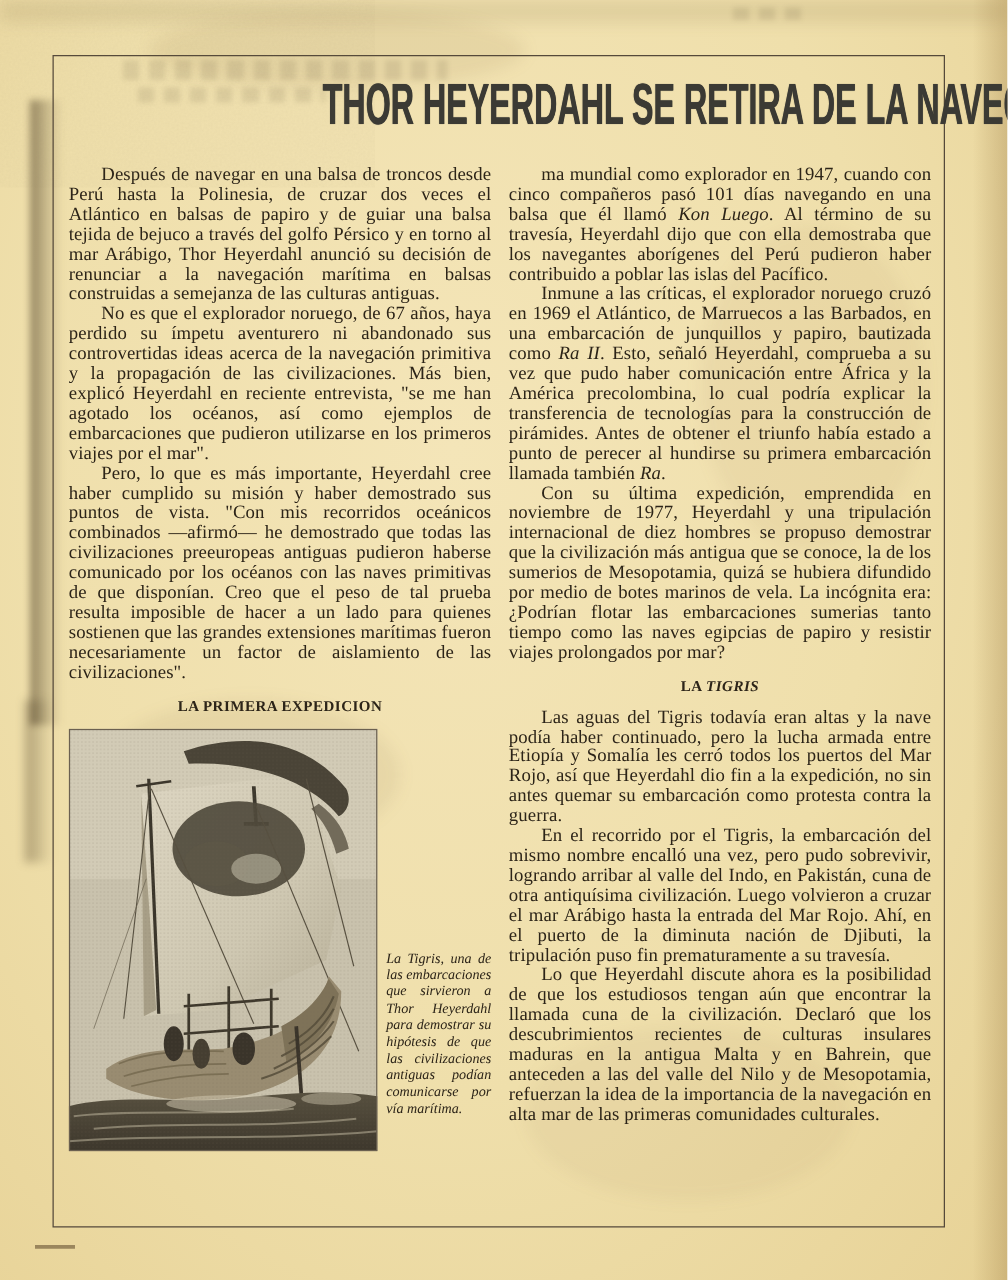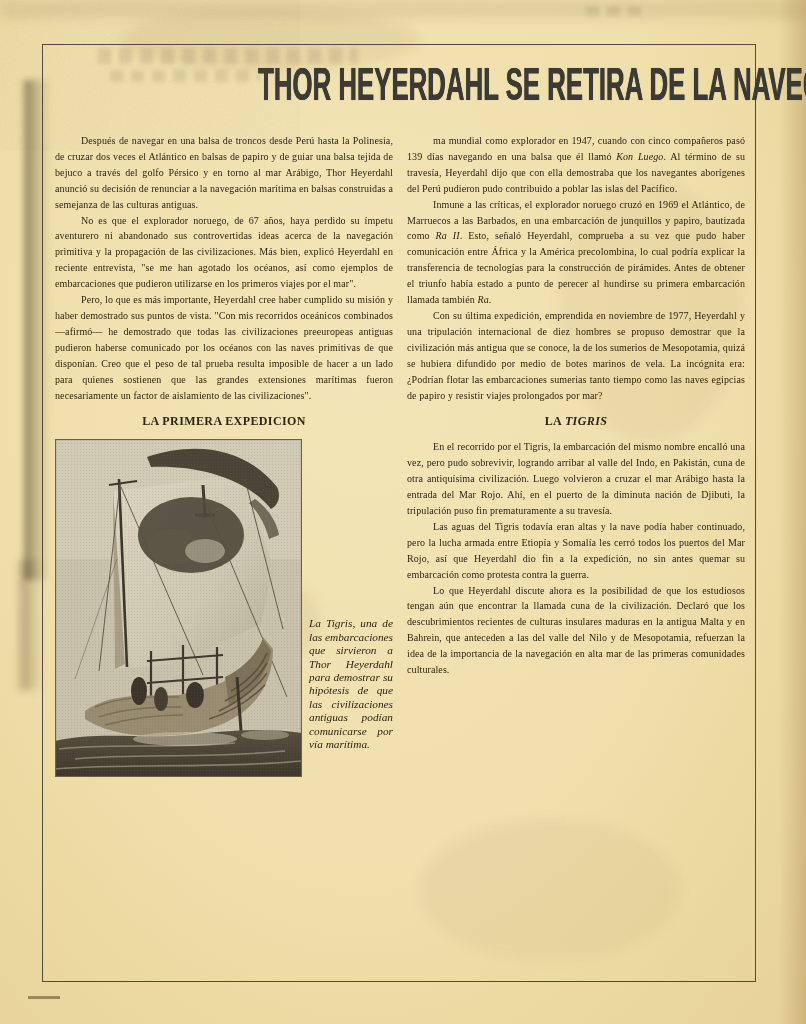--- a/index.html
+++ b/index.html
@@ -34,21 +34,21 @@
   
   .title-wrap{position:absolute;left:42px;top:60px;width:714px;text-align:center;}
   .title-inner{display:inline-block;white-space:nowrap;font-family:"Liberation Sans",sans-serif;
     font-weight:bold;font-size:43px;color:#3b3a34;letter-spacing:0px;
     transform:scale(.60,1.08);transform-origin:50% 50%;
     text-shadow:.6px 0 0 #3b3a34, 0 0 1px rgba(59,58,52,.6);}
   
   .col{position:absolute;top:133px;width:338px;color:#2c2418;}
   .col-left{left:55px;}
   .col-right{left:407px;}
-  .col p{margin:0;text-indent:26px;text-align:justify;font-size:10px;line-height:15.9px;
+  .col p{margin:0;text-indent:26px;text-align:justify;font-size:15px;line-height:15.9px;
     letter-spacing:.1px;}
   .subhead{font-weight:bold;text-align:center;font-size:12px;letter-spacing:.4px;
     margin:11px 0 10px;color:#2c2418;}
   .subhead i{font-weight:bold;}
   
   .photo-row{display:flex;gap:7px;align-items:flex-end;margin-top:7px;}
   .photo-box{flex:0 0 auto;width:247px;height:338px;position:relative;}
   .photo-box svg{display:block;width:247px;height:338px;}
   .caption{flex:1 1 auto;font-style:italic;font-size:11.3px;line-height:13.4px;
     text-align:justify;color:#2c2418;padding-bottom:26px;}
@@ -153,26 +153,26 @@
           <rect x="0.5" y="0.5" width="246" height="337" fill="none" stroke="#6b6050" stroke-width="1.2"></rect>
         </svg>
       </div>
       <div class="caption">
         <span>La Tigris, una de las embarcaciones que sirvieron a Thor Heyerdahl para demostrar su hipótesis de que las civilizaciones antiguas podían comunicarse por vía marítima.</span>
       </div>
     </div>
   </div>
 
   <div class="col col-right">
-    <p><span>ma mundial como explorador en 1947, cuando con cinco compañeros pasó 139 días navegando en una balsa que él llamó </span><i>Kon Luego</i><span>. Al término de su travesía, Heyerdahl dijo que con ella demostraba que los navegantes aborígenes del Perú pudieron pudo contribuido a poblar las islas del Pacífico.</span></p>
+    <p><span>ma mundial como explorador en 1947, cuando con cinco compañeros pasó 101 días navegando en una balsa que él llamó </span><i>Kon Luego</i><span>. Al término de su travesía, Heyerdahl dijo que con ella demostraba que los navegantes aborígenes del Perú pudieron haber contribuido a poblar las islas del Pacífico.</span></p>
     <p><span>Inmune a las críticas, el explorador noruego cruzó en 1969 el Atlántico, de Marruecos a las Barbados, en una embarcación de junquillos y papiro, bautizada como </span><i>Ra II</i><span>. Esto, señaló Heyerdahl, comprueba a su vez que pudo haber comunicación entre África y la América precolombina, lo cual podría explicar la transferencia de tecnologías para la construcción de pirámides. Antes de obtener el triunfo había estado a punto de perecer al hundirse su primera embarcación llamada también </span><i>Ra</i><span>.</span></p>
     <p>Con su última expedición, emprendida en noviembre de 1977, Heyerdahl y una tripulación internacional de diez hombres se propuso demostrar que la civilización más antigua que se conoce, la de los sumerios de Mesopotamia, quizá se hubiera difundido por medio de botes marinos de vela. La incógnita era: ¿Podrían flotar las embarcaciones sumerias tanto tiempo como las naves egipcias de papiro y resistir viajes prolongados por mar?</p>
     <div class="subhead"><span>LA </span><i>TIGRIS</i></div>
+    <p>Las aguas del Tigris todavía eran altas y la nave podía haber continuado, pero la lucha armada entre Etiopía y Somalía les cerró todos los puertos del Mar Rojo, así que Heyerdahl dio fin a la expedición, no sin antes quemar su embarcación como protesta contra la guerra.</p>
     <p>En el recorrido por el Tigris, la embarcación del mismo nombre encalló una vez, pero pudo sobrevivir, logrando arribar al valle del Indo, en Pakistán, cuna de otra antiquísima civilización. Luego volvieron a cruzar el mar Arábigo hasta la entrada del Mar Rojo. Ahí, en el puerto de la diminuta nación de Djibuti, la tripulación puso fin prematuramente a su travesía.</p>
-    <p>Las aguas del Tigris todavía eran altas y la nave podía haber continuado, pero la lucha armada entre Etiopía y Somalía les cerró todos los puertos del Mar Rojo, así que Heyerdahl dio fin a la expedición, no sin antes quemar su embarcación como protesta contra la guerra.</p>
     <p>Lo que Heyerdahl discute ahora es la posibilidad de que los estudiosos tengan aún que encontrar la llamada cuna de la civilización. Declaró que los descubrimientos recientes de culturas insulares maduras en la antigua Malta y en Bahrein, que anteceden a las del valle del Nilo y de Mesopotamia, refuerzan la idea de la importancia de la navegación en alta mar de las primeras comunidades culturales.</p>
   </div>
 
   <svg class="noise-overlay">
     <filter id="pageNoise">
       <feTurbulence type="fractalNoise" baseFrequency="0.55" numOctaves="2"></feTurbulence>
       <feColorMatrix type="matrix" values="0 0 0 0 0.25  0 0 0 0 0.2  0 0 0 0 0.1  0 0 0 1 0"></feColorMatrix>
     </filter>
     <rect width="806" height="1024" filter="url(#pageNoise)"></rect>
   </svg>

